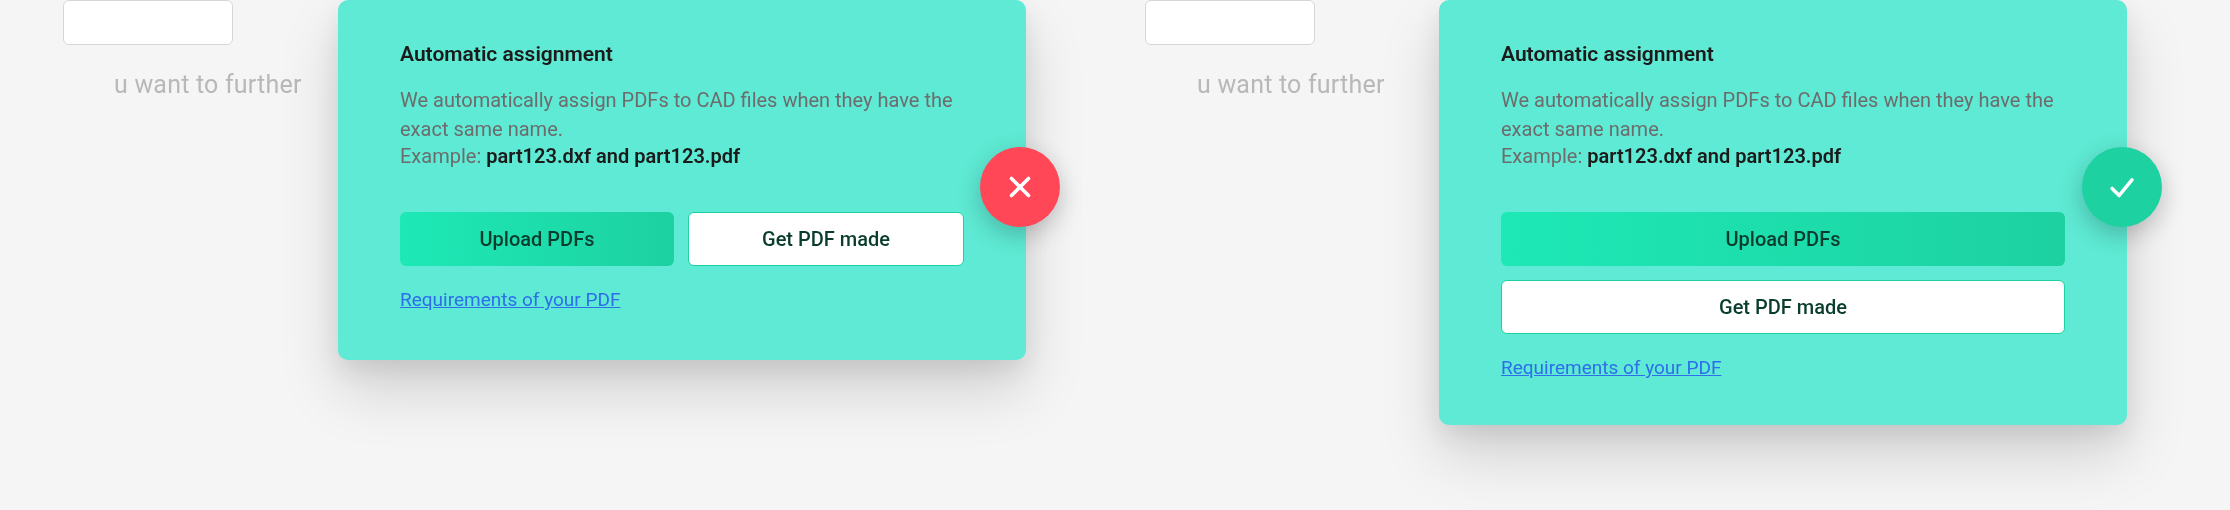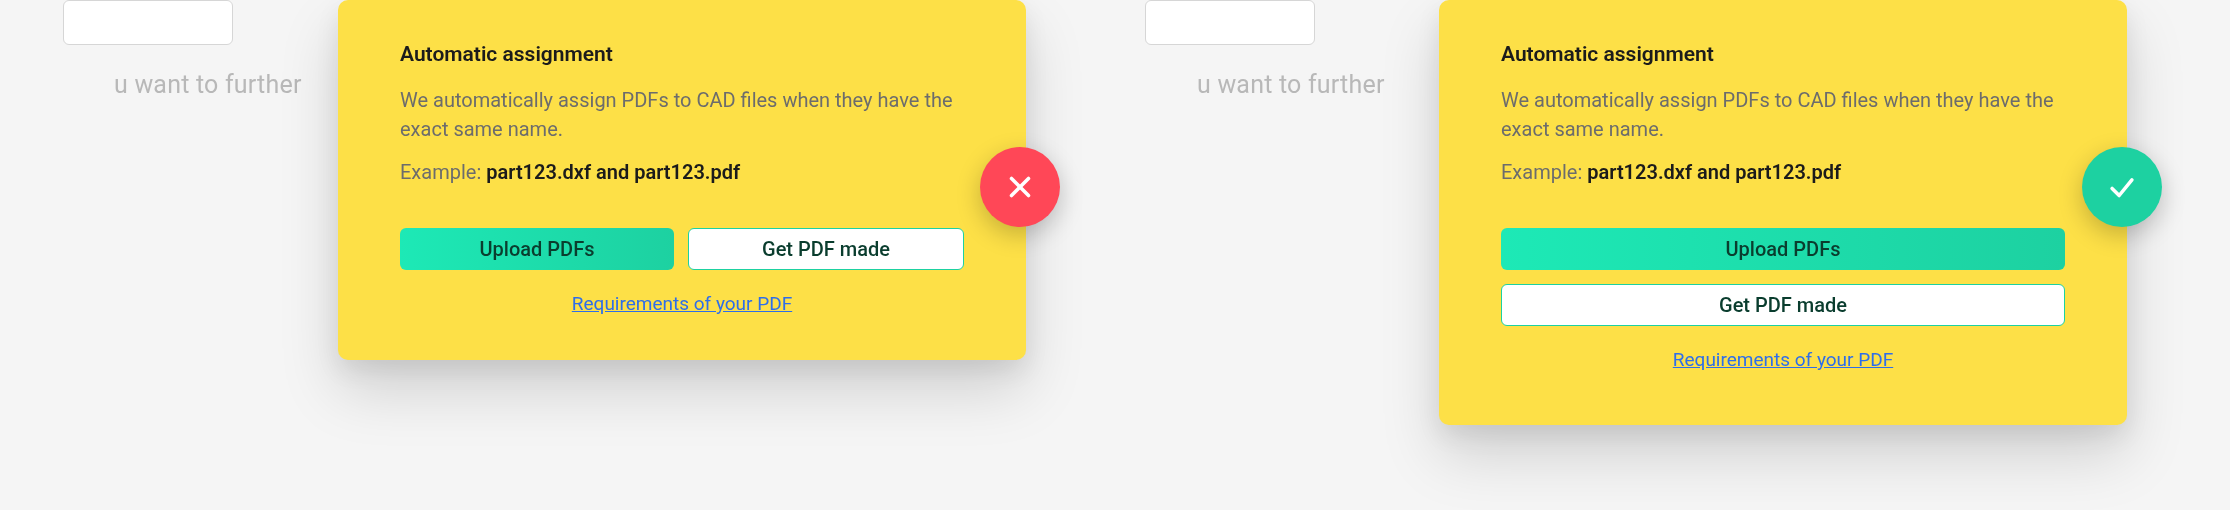--- a/index.html
+++ b/index.html
@@ -28,21 +28,21 @@
       width: 170px;
       height: 45px;
       top: 0px;
       background: #fff;
     }
     .bg-box.left { left: 63px; }
     .bg-box.right { left: 1145px; }
 
     .card {
       position: absolute;
-      background: #fde047;
+      background: #5eead4;
       border-radius: 10px;
       box-shadow: 0 30px 60px rgba(0,0,0,0.15), 0 10px 25px rgba(0,0,0,0.08);
       padding: 42px 62px 38px 62px;
     }
     .card.c1 {
       left: 338px;
       top: 0px;
       width: 688px;
       height: 360px;
     }
@@ -56,21 +56,20 @@
     .card-title {
       font-size: 21px;
       font-weight: 600;
       color: #1b1b1b;
       margin-bottom: 20px;
     }
     .card-desc {
       font-size: 20px;
       color: #6c6c6c;
       line-height: 1.45;
-      margin-bottom: 16px;
     }
     .card-example {
       font-size: 20px;
       color: #6c6c6c;
       margin-bottom: 44px;
     }
     .card-example strong {
       color: #1b1b1b;
       font-weight: 600;
     }
@@ -80,21 +79,21 @@
       gap: 14px;
       margin-bottom: 22px;
     }
     .btn-col {
       display: flex;
       flex-direction: column;
       gap: 14px;
       margin-bottom: 22px;
     }
     .btn {
-      height: 42px;
+      height: 54px;
       border-radius: 6px;
       font-size: 20px;
       font-weight: 500;
       display: flex;
       align-items: center;
       justify-content: center;
       cursor: pointer;
       border: none;
       font-family: inherit;
     }
@@ -102,21 +101,21 @@
       background: linear-gradient(90deg, #1de9b6 0%, #1dd1a1 100%);
       color: #0a3d2e;
     }
     .btn-secondary {
       background: #fff;
       border: 1.5px solid #1dd1a1;
       color: #0a3d2e;
     }
     .btn-row .btn { flex: 1; }
 
-    .link-wrap { text-align: center; }
+    .link-wrap { text-align: left; }
     .link {
       font-size: 19px;
       color: #2e6eea;
       text-decoration: underline;
       cursor: pointer;
     }
 
     .fab {
       position: absolute;
       width: 80px;

